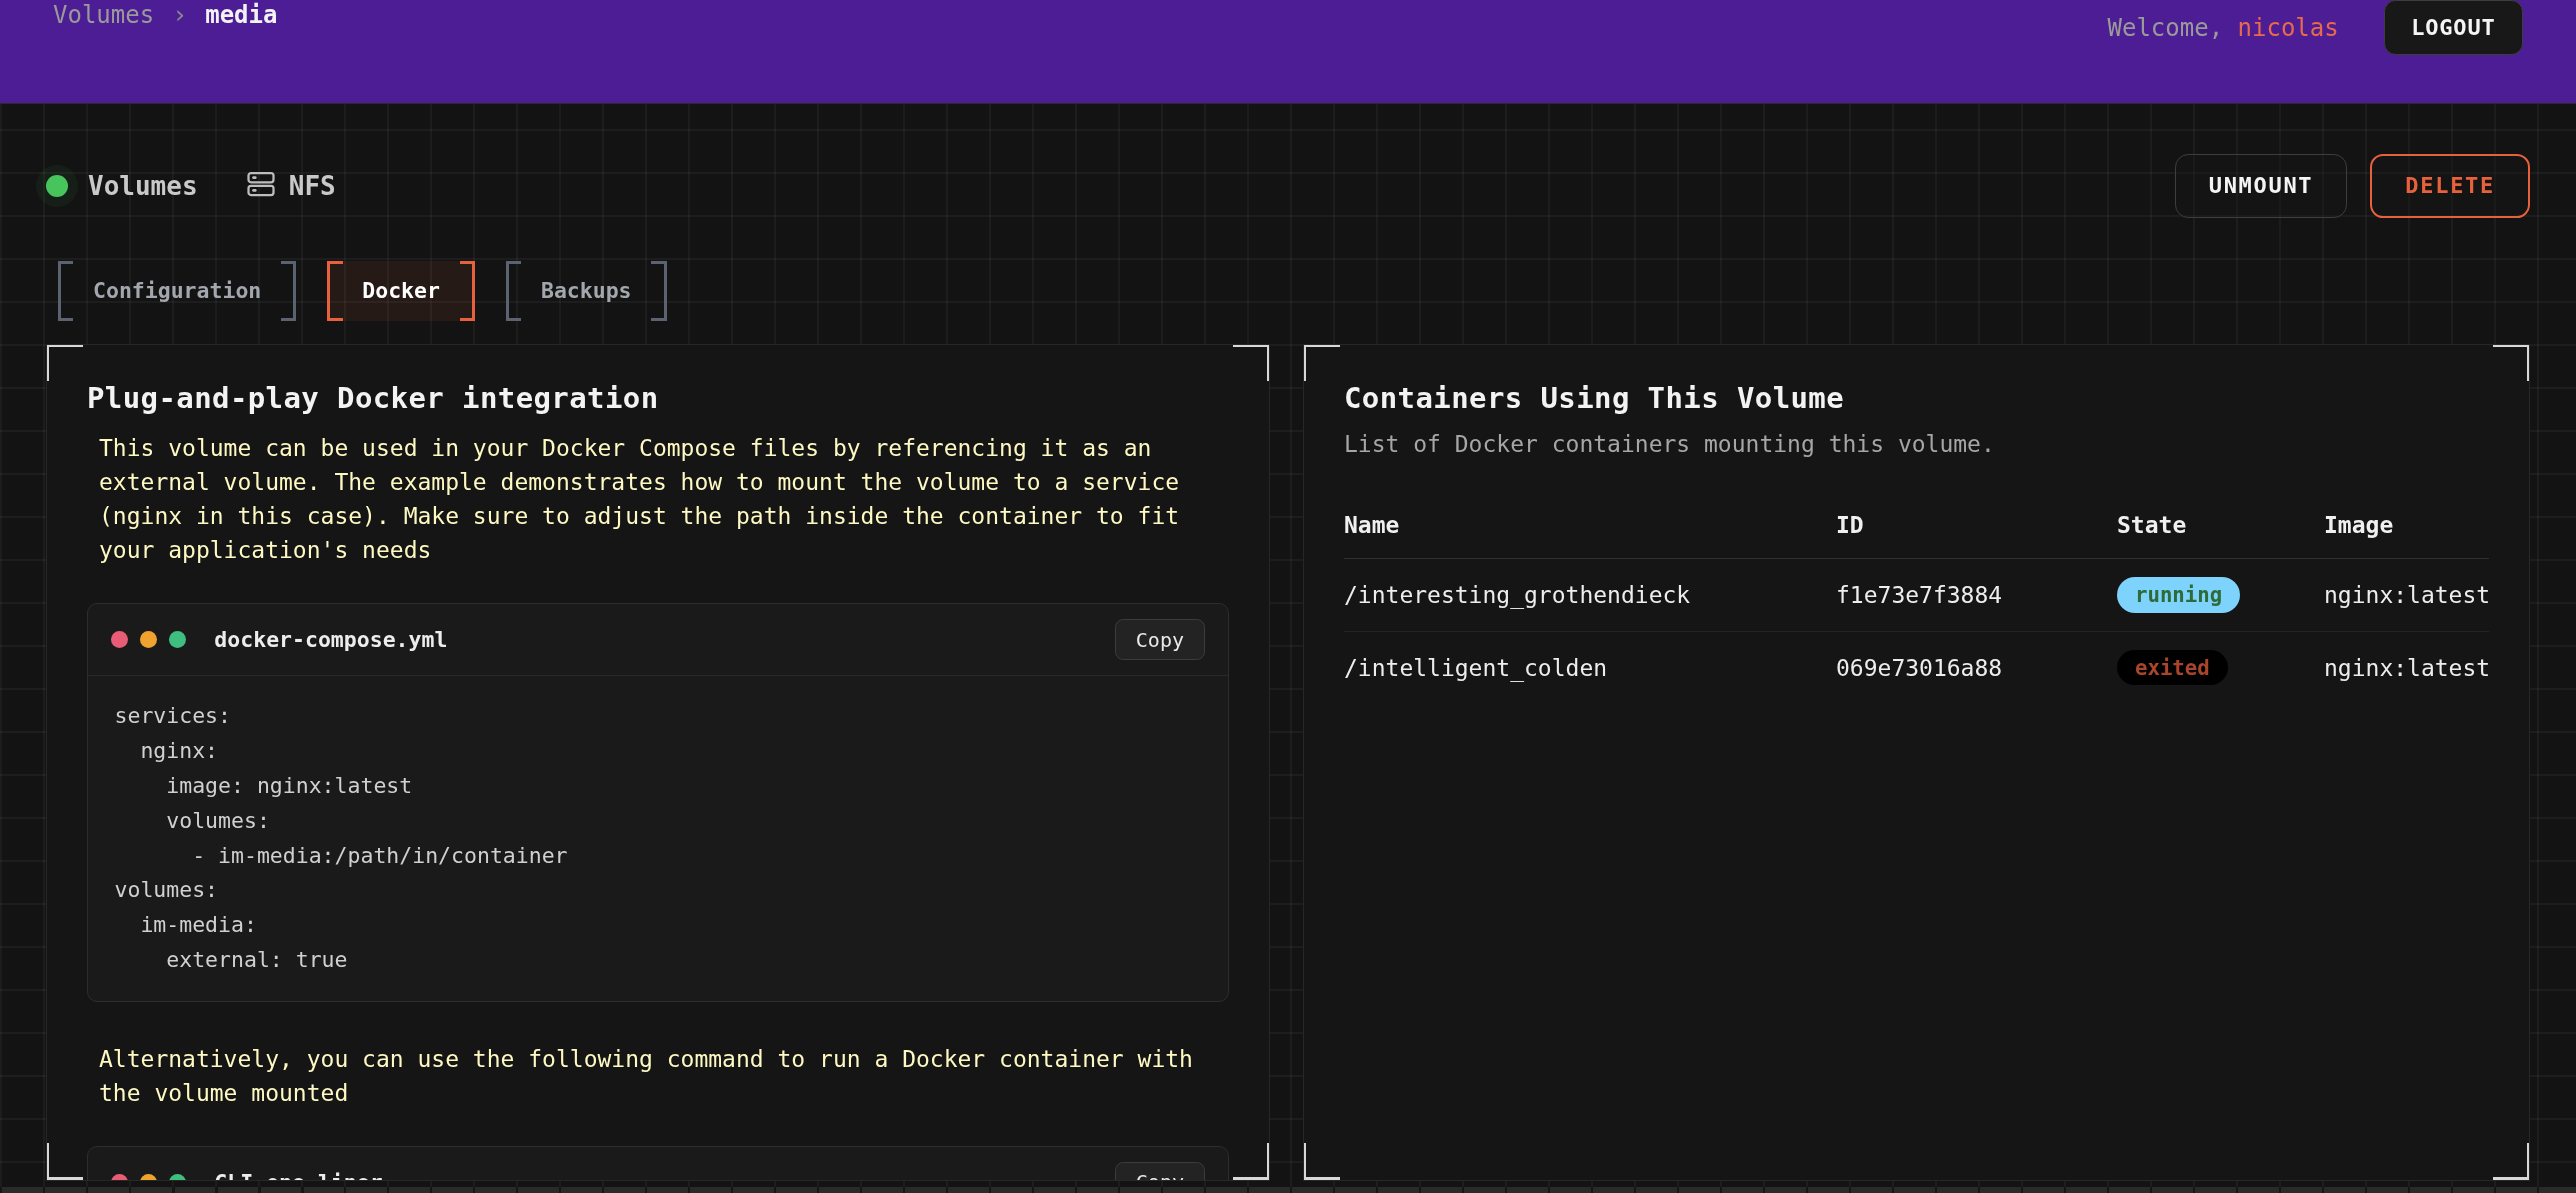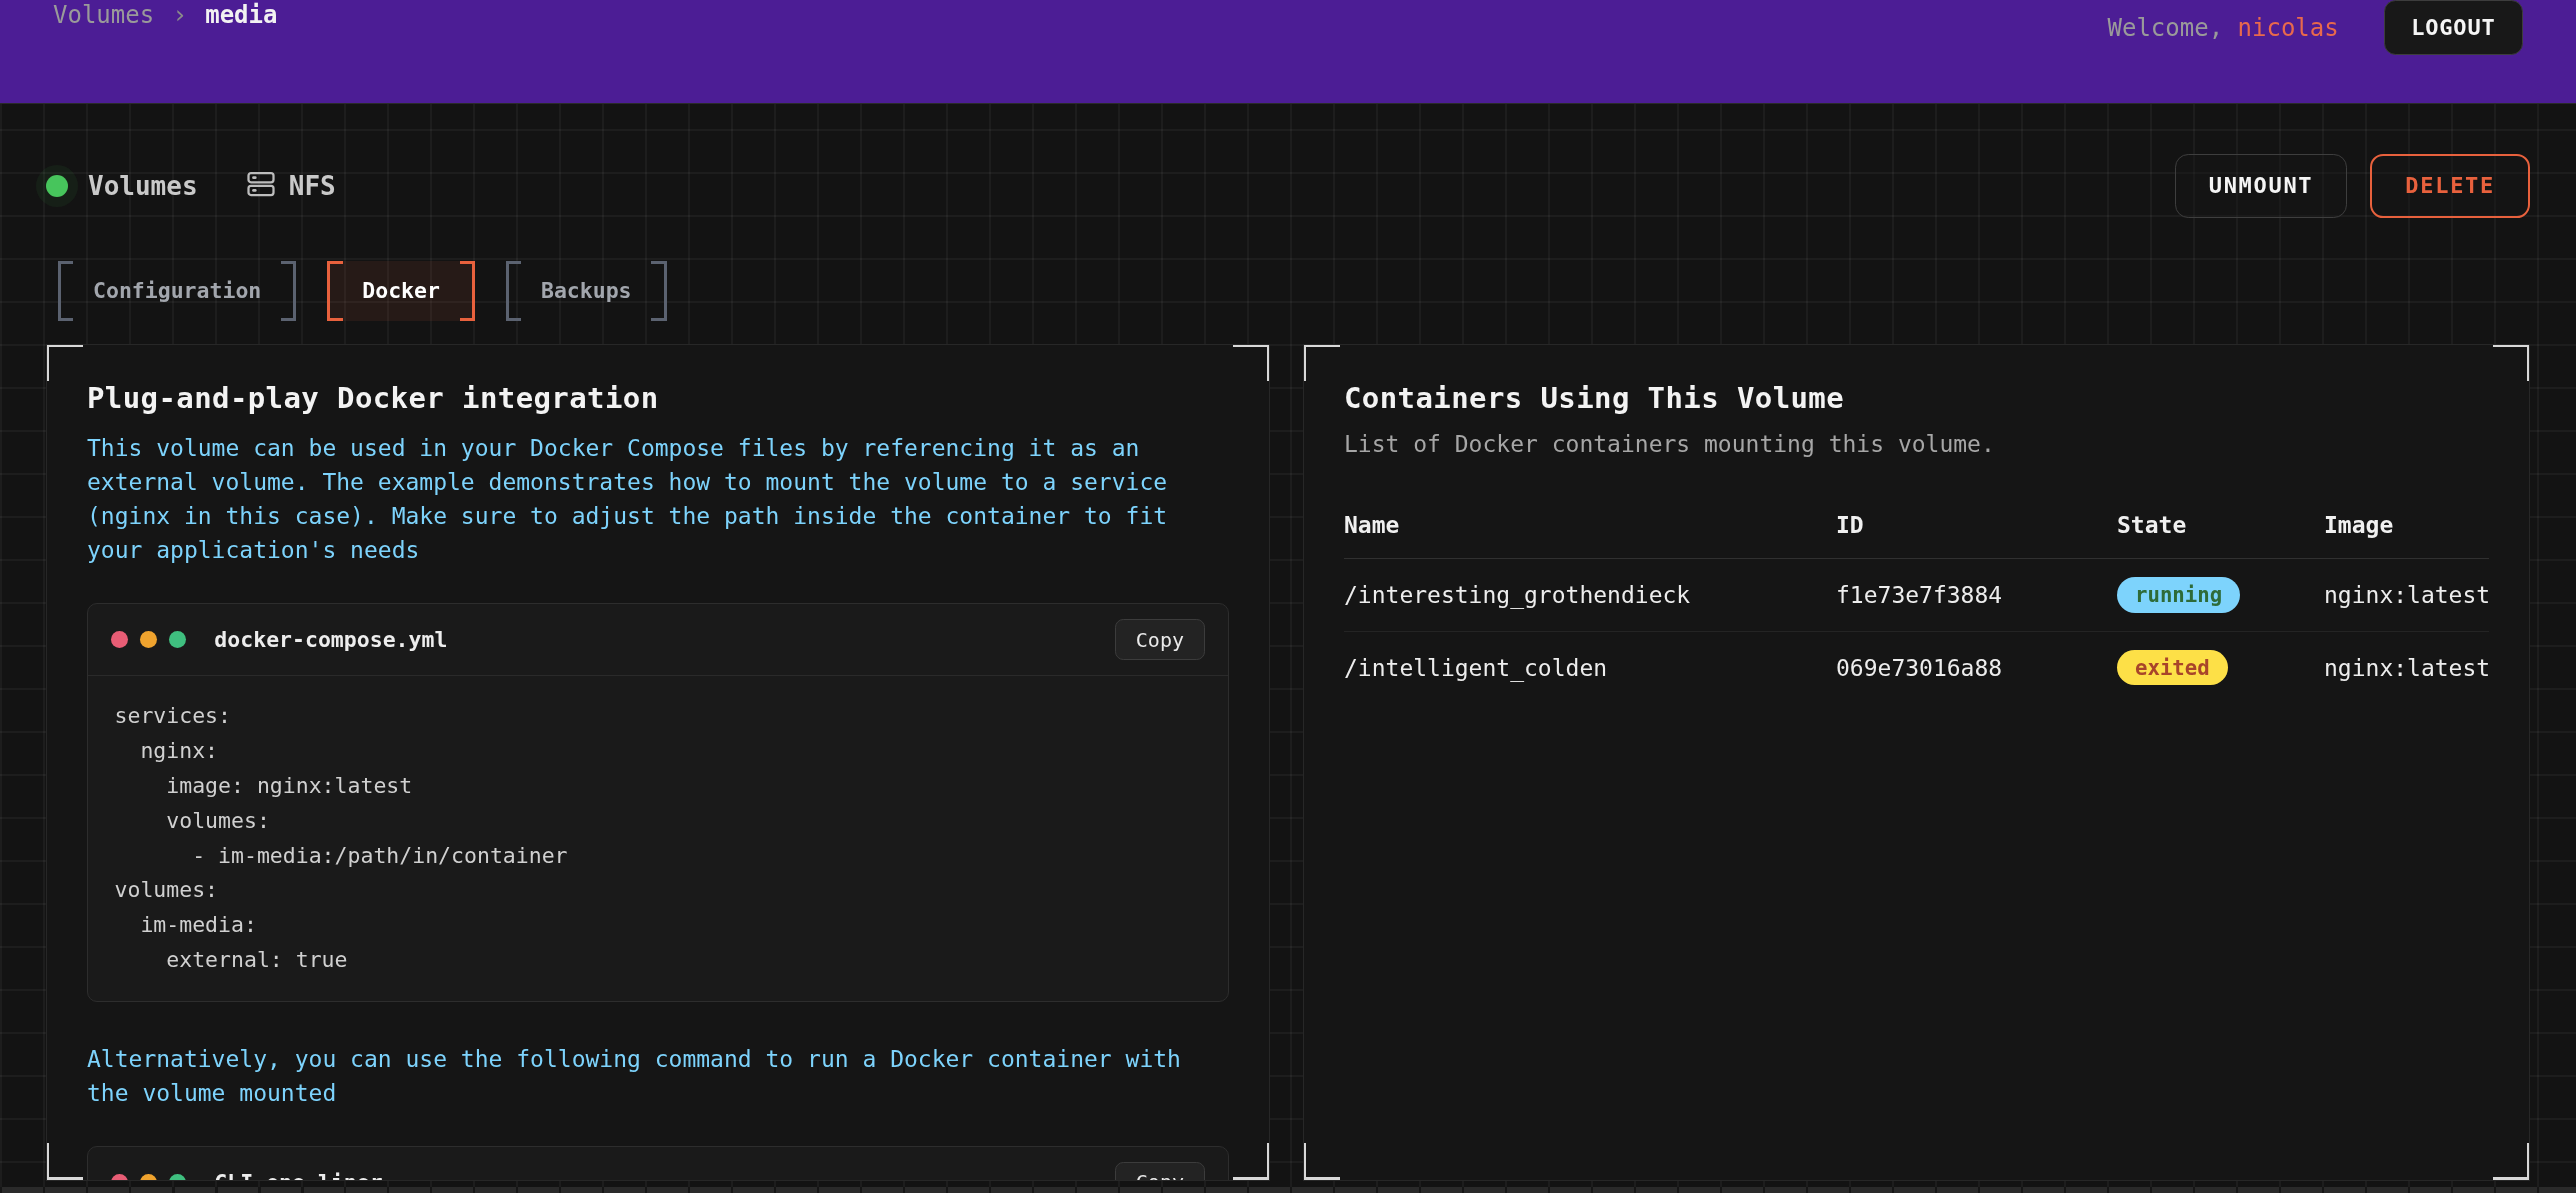--- a/index.html
+++ b/index.html
@@ -74,21 +74,21 @@
   }
   .panel-left  { width:1224px; flex:none; }
   .panel-right { flex:1; }
   .corner { position:absolute; width:38px; height:38px; pointer-events:none; }
   .corner.tl { top:-1.7px;  left:-1.7px;  border-top:4.1px solid #d8d8d8; border-left:4.1px solid #d8d8d8; }
   .corner.tr { top:-1.7px;  right:-1.7px; border-top:4.1px solid #d8d8d8; border-right:4.1px solid #d8d8d8; }
   .corner.bl { bottom:-1.7px; left:-1.7px;  border-bottom:4.1px solid #d8d8d8; border-left:4.1px solid #d8d8d8; }
   .corner.br { bottom:-1.7px; right:-1.7px; border-bottom:4.1px solid #d8d8d8; border-right:4.1px solid #d8d8d8; }
 
   .panel-title { font-size:29px; font-weight:bold; color:#f3f3f3; letter-spacing:0.4px; }
-  .panel-desc { margin-top:16.5px; font-size:23px; line-height:1.48; color:#7dd3fc; }
+  .panel-desc { margin-top:16.5px; font-size:23px; line-height:1.48; color:#fef9c3;margin-left:12px; }
 
   
   .codeblock {
     margin-top:36px; background:#1a1a1a; border:1.7px solid #2d2d2d;
     border-radius:10px; overflow:hidden;
   }
   .codeblock-header { display:flex; align-items:center; padding:15px 23px; border-bottom:1.7px solid #2a2a2a; }
   .dots { display:flex; gap:11.6px; }
   .dot { width:17.4px; height:17.4px; border-radius:50%; }
   .dot-red { background:#e85d75; }
@@ -113,21 +113,21 @@
   .t-head { padding-bottom:20px; border-bottom:1.7px solid #303030; }
   .t-head > div { font-size:23px; font-weight:bold; color:#f0f0f0; }
   .t-row { padding:18px 0; border-bottom:1.7px solid #242424; }
   .t-row:last-child { border-bottom:none; }
   .t-row > div { font-size:23px; color:#ededed; }
   .badge {
     display:inline-block; padding:5.8px 18px; border-radius:826px;
     font-size:20.7px; font-weight:bold;
   }
   .badge-running { background:#7dd3fc; color:#2e6b38;text-align:center; }
-  .badge-exited  { background:#fde047; color:#a8452a; }
+  .badge-exited  { background:#000000; color:#a8452a; }
 
   
   .bottom-strip {
     position:absolute; left:0; right:0; bottom:0; height:6.6px; background:#2a2a2a;
     background-image:repeating-linear-gradient(to right, #161616 0 2.5px, transparent 2.5px 43px);
   }
 </style>
 </head>
 <body>
 

